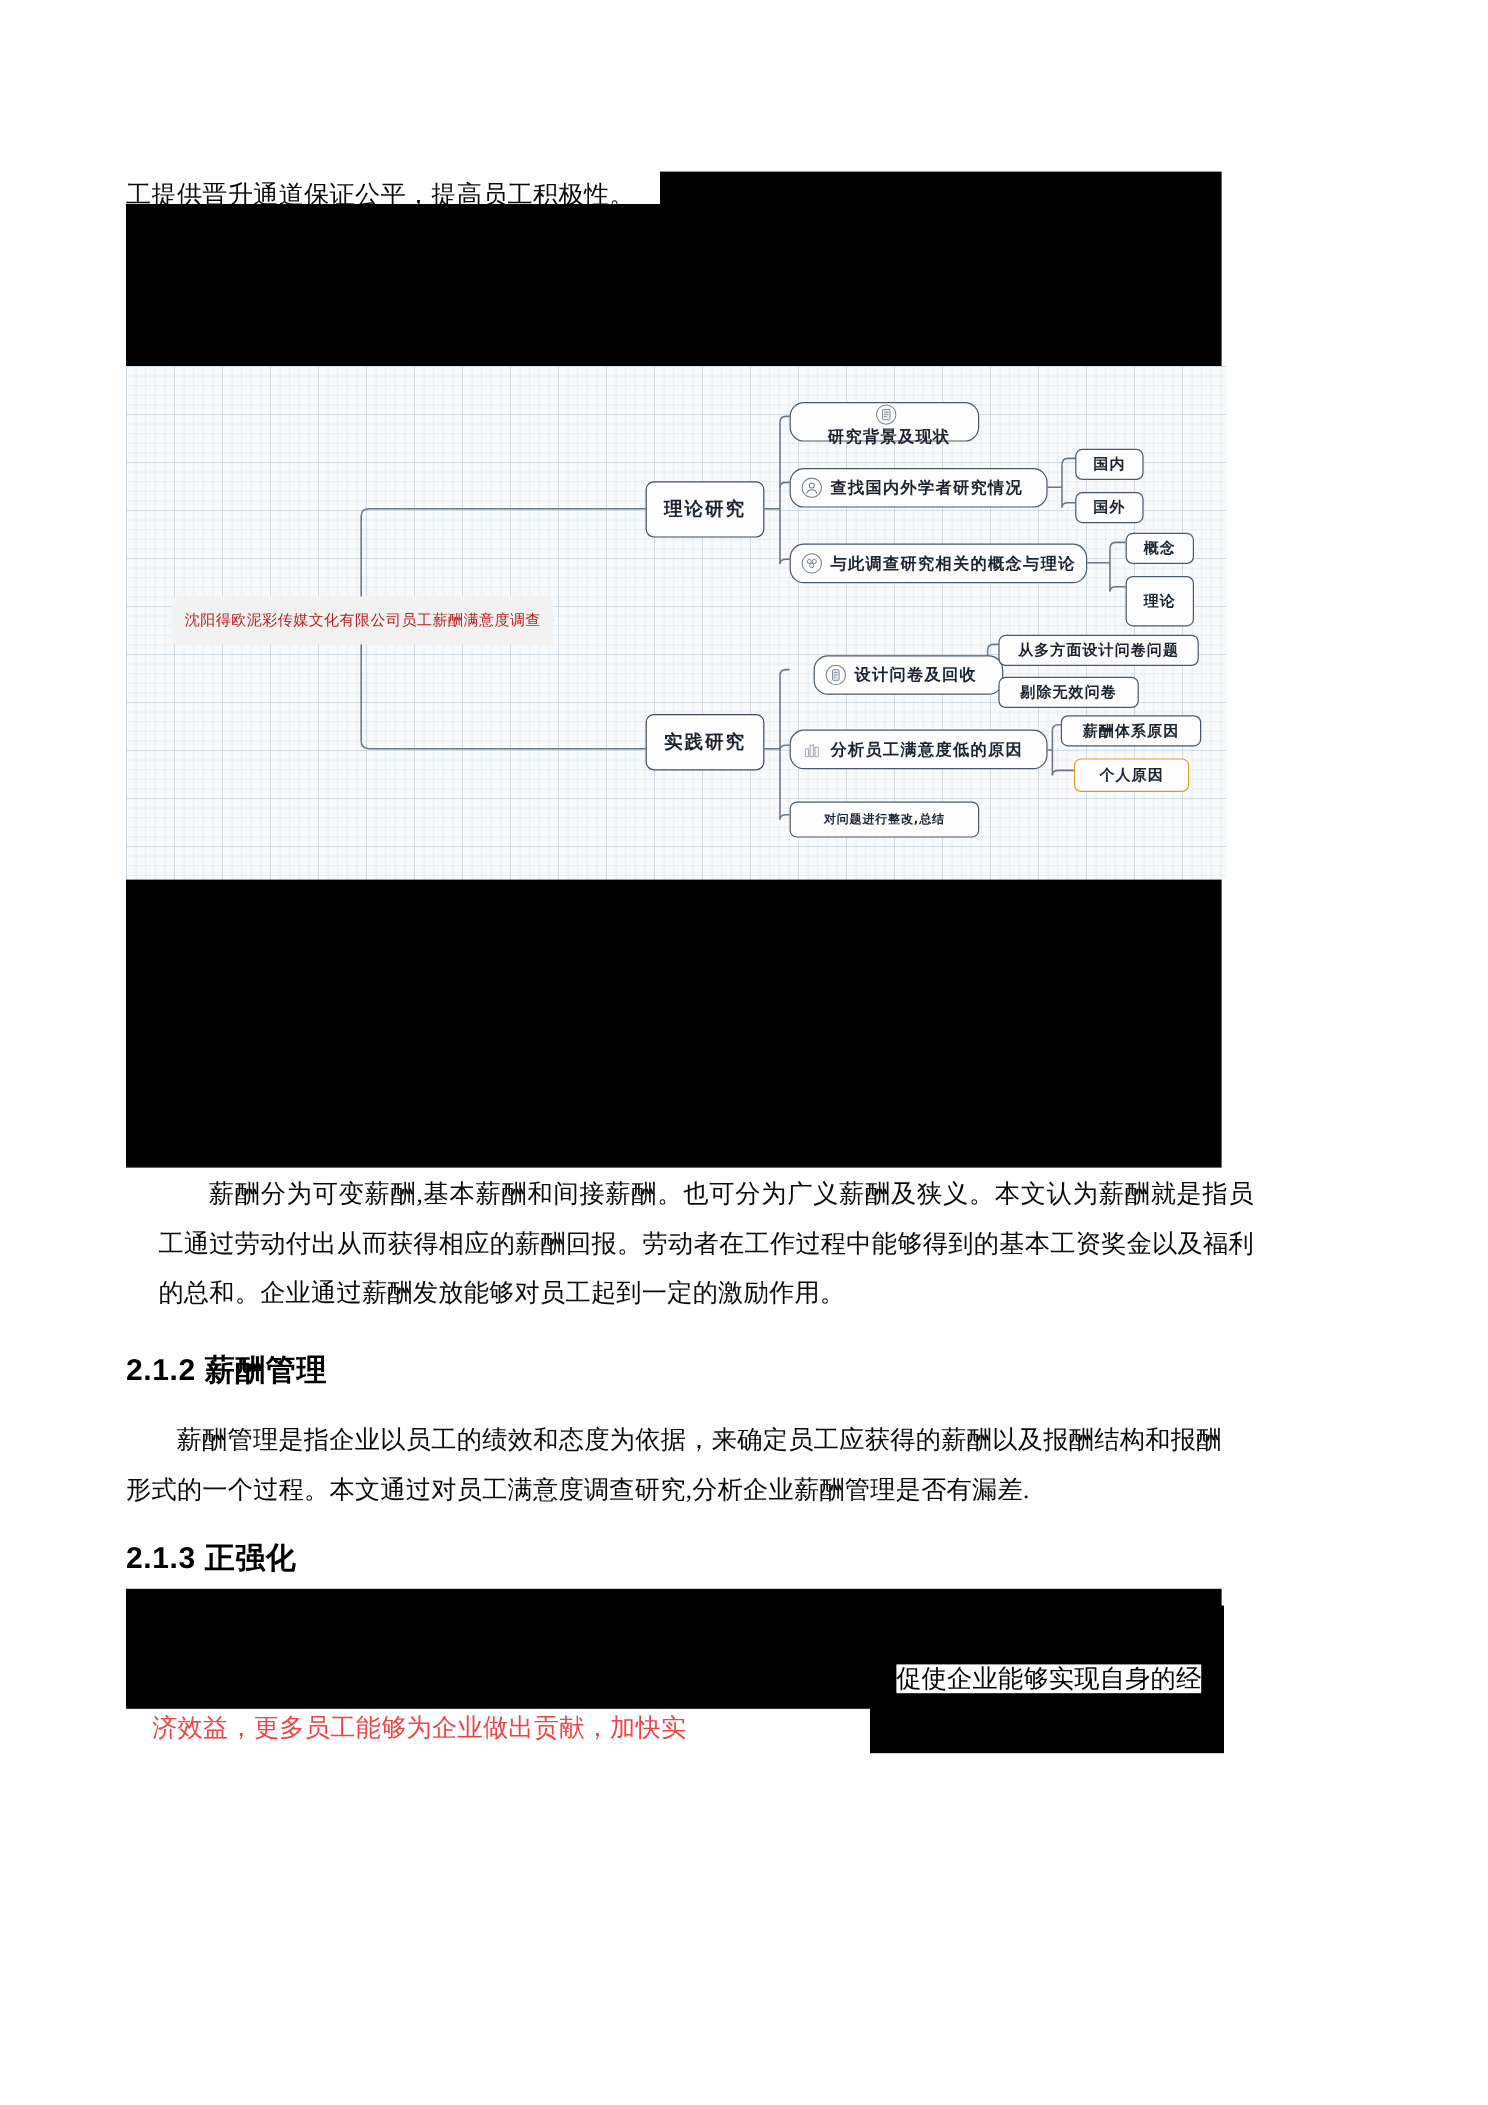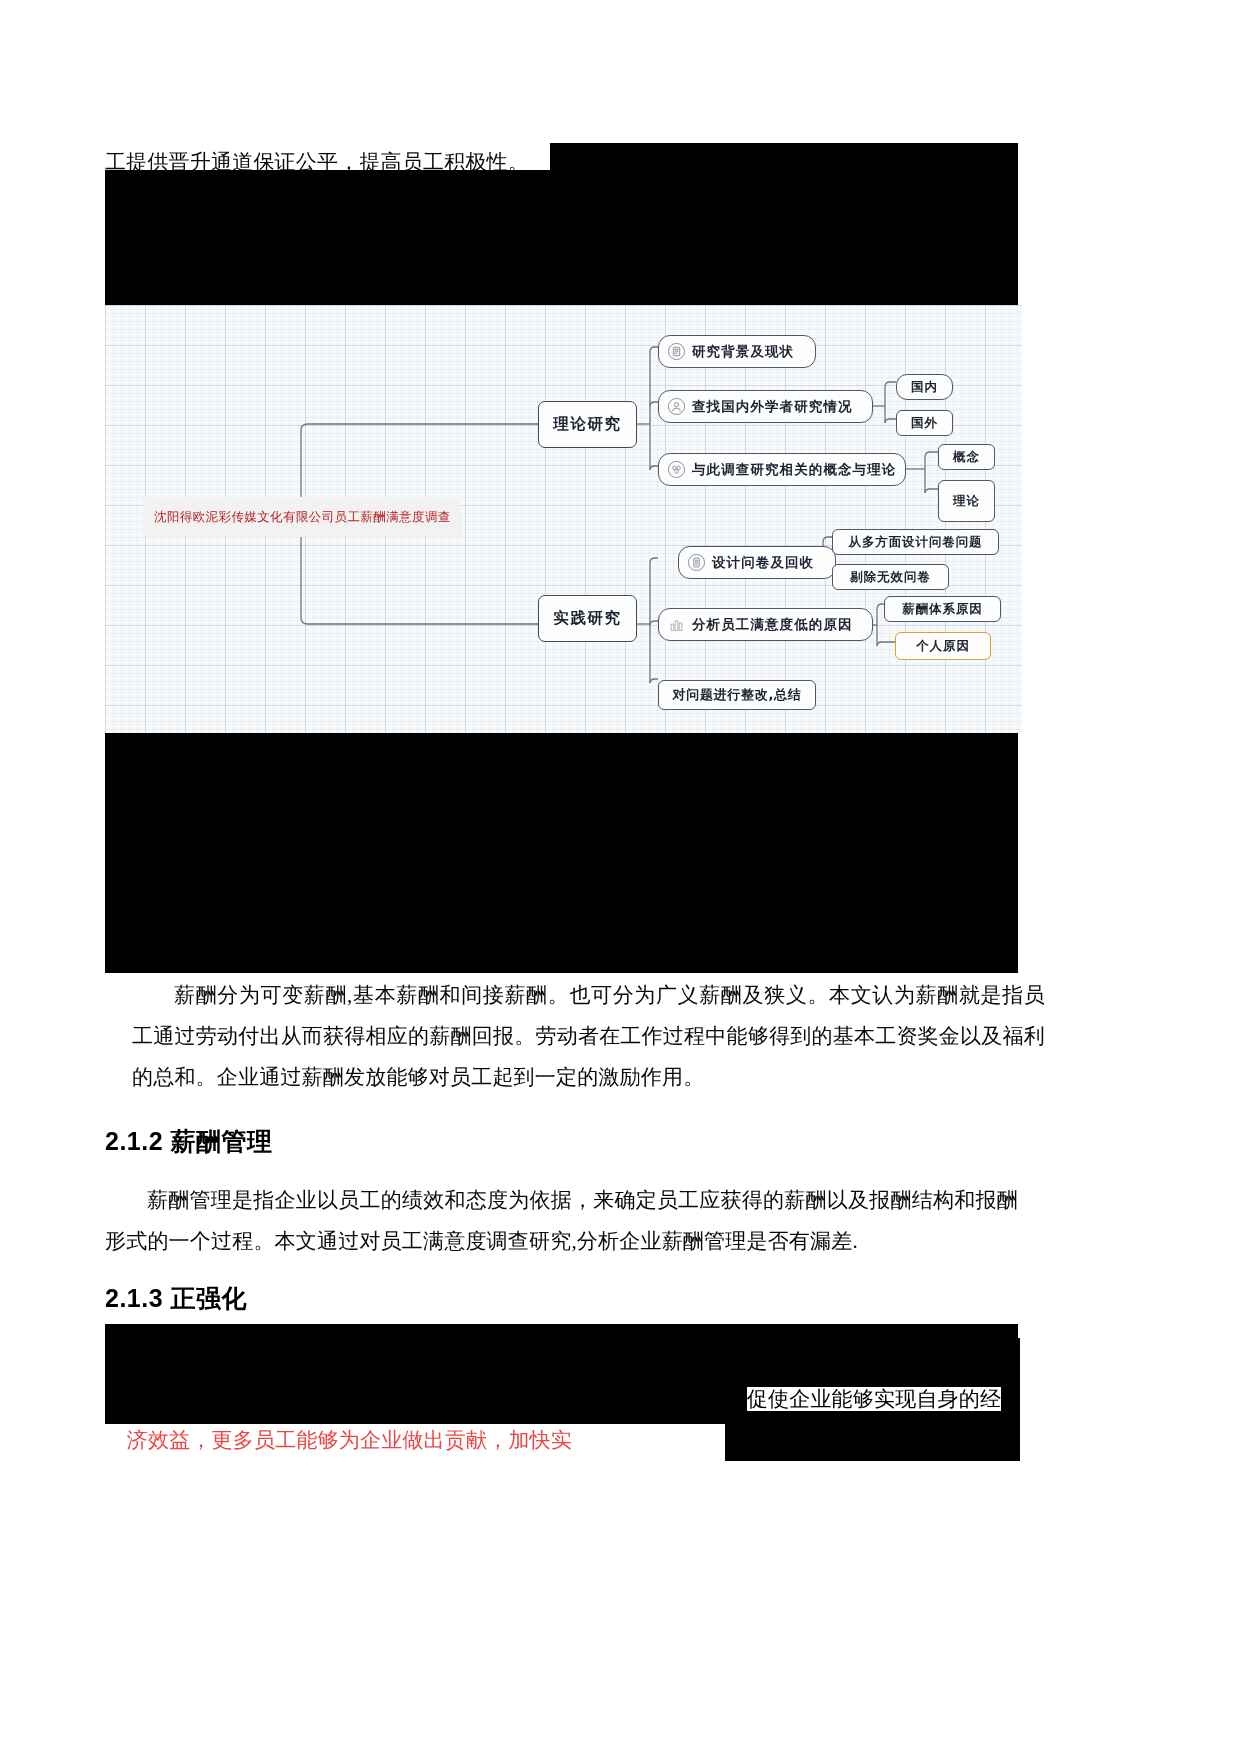--- a/index.html
+++ b/index.html
@@ -113,25 +113,24 @@
     font-size: 12.5px;
     letter-spacing: 0.9px;
     border-color: #4a5868;
     border-radius: 6px;
   }
   .node.leaf.highlight {
     border-color: #d8a22a;
     border-width: 1.8px;
   }
   .node.plain {
-    font-size: 13px;
+    font-size: 10px;
     letter-spacing: 0.7px;
     border-color: #4a5868;
     border-radius: 6px;
-    margin-top: 12px;
   }
   .node-icon {
     width: 19px;
     height: 19px;
     flex: 0 0 19px;
     margin-right: 6px;
     opacity: .75;
   }
   .node-label { display: inline-block; }
 </style>
@@ -215,21 +214,21 @@
     </div>
 
     <div class="node branch" style="left:433px; top:96px; width:99px; height:47px;">
       <span class="node-label">理论研究</span>
     </div>
 
     <div class="node branch" style="left:433px; top:290px; width:99px; height:47px;">
       <span class="node-label">实践研究</span>
     </div>
 
-    <div class="node topic" style="left:553px; top:30px; width:158px; height:33px;">
+    <div class="node topic" style="left:553px; top:30px; width:158px; height:33px;flex-direction:column;">
       <svg class="node-icon" viewBox="0 0 24 24">
         <circle cx="12" cy="12" r="10.2" fill="none" stroke="#4a5868" stroke-width="1.1"></circle>
         <rect x="8" y="6.6" width="8" height="10.8" rx="1.2" fill="#dfe6ee" stroke="#4a5868" stroke-width="1"></rect>
         <line x1="9.7" y1="9.4" x2="14.3" y2="9.4" stroke="#4a5868" stroke-width="0.9"></line>
         <line x1="9.7" y1="11.7" x2="14.3" y2="11.7" stroke="#4a5868" stroke-width="0.9"></line>
         <line x1="9.7" y1="14" x2="12.6" y2="14" stroke="#4a5868" stroke-width="0.9"></line>
       </svg>
       <span class="node-label">研究背景及现状</span>
     </div>
 
@@ -269,21 +268,21 @@
         <rect x="10.3" y="7.5" width="3.4" height="12" fill="none" stroke="#8b97a6" stroke-width="1.2"></rect>
         <rect x="15.4" y="9.8" width="3.4" height="9.7" fill="none" stroke="#8b97a6" stroke-width="1.2"></rect>
       </svg>
       <span class="node-label">分析员工满意度低的原因</span>
     </div>
 
     <div class="node plain" style="left:553px; top:363px; width:158px; height:30px;">
       <span class="node-label">对问题进行整改,总结</span>
     </div>
 
-    <div class="node leaf" style="left:791px; top:69px; width:57px; height:26px;border-radius:11px;">
+    <div class="node leaf" style="left:791px; top:69px; width:57px; height:26px;">
       <span class="node-label">国内</span>
     </div>
     <div class="node leaf" style="left:791px; top:105px; width:57px; height:26px;">
       <span class="node-label">国外</span>
     </div>
     <div class="node leaf" style="left:833px; top:139px; width:57px; height:26px;">
       <span class="node-label">概念</span>
     </div>
     <div class="node leaf" style="left:833px; top:175px; width:57px; height:42px;">
       <span class="node-label">理论</span>

